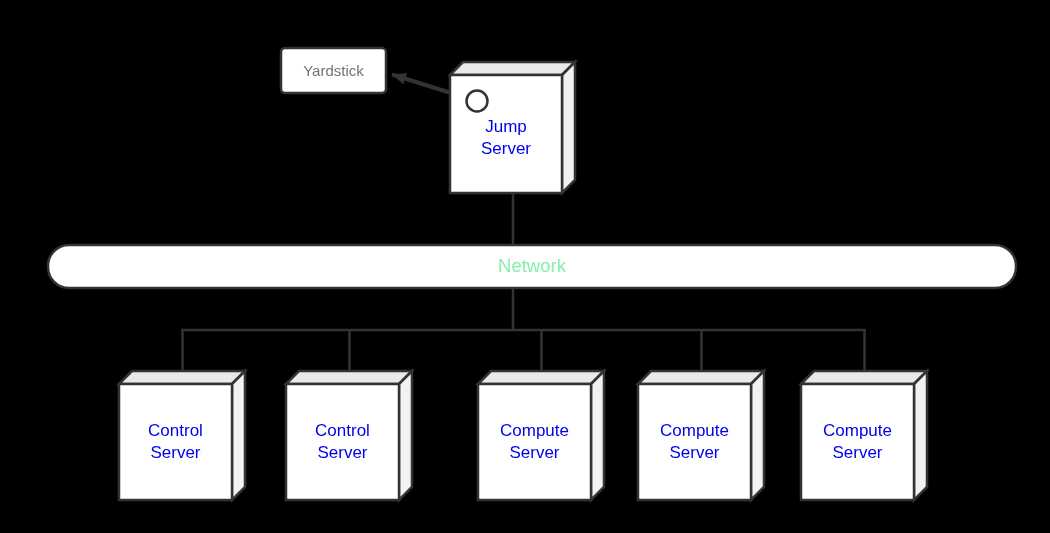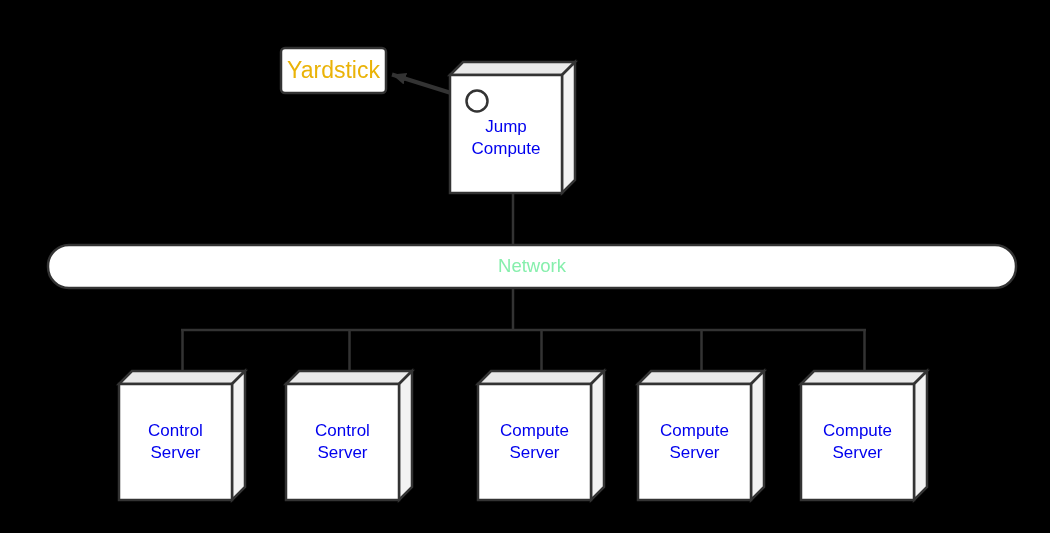--- a/index.html
+++ b/index.html
@@ -25,21 +25,21 @@
     display: flex;
     align-items: center;
     justify-content: center;
     text-align: center;
     pointer-events: none;
     line-height: 1.3;
   }
   .label .wrap2 {
     width: min-content;      
   }
-  .lbl-pink { color: #eab308; font-size: 23px; }
+  .lbl-pink { color: #737373; font-size: 15px; }
   .lbl-blue { color: #0000ee; font-size: 17px; }
   .lbl-dark { color: #86efac; font-size: 18.5px; }
 </style>
 </head>
 <body>
 
 <div class="stage">
 
   <svg class="layer" width="1050" height="533" viewBox="0 0 1050 533">
     <defs>
@@ -100,21 +100,21 @@
     <g>
       <polygon points="801,384 814,371 927,371 914,384" fill="#e9e9e9" stroke="#333333" stroke-width="2.5"></polygon>
       <polygon points="914,384 927,371 927,487 914,500" fill="#f2f2f2" stroke="#333333" stroke-width="2.5"></polygon>
       <rect x="801" y="384" width="113" height="116" fill="#ffffff" stroke="#333333" stroke-width="2.5"></rect>
     </g>
   </svg>
 
   <div class="label lbl-pink" style="left:281px; top:48px; width:105px; height:45px;">Yardstick</div>
 
   <div class="label lbl-blue" style="left:450px; top:83px; width:112px; height:110px;">
-    <span class="wrap2">Jump Compute</span>
+    <span class="wrap2">Jump Server</span>
   </div>
 
   <div class="label lbl-dark" style="left:48px; top:245px; width:968px; height:43px;">Network</div>
 
   <div class="label lbl-blue" style="left:119px; top:384px; width:113px; height:116px;">
     <span class="wrap2">Control Server</span>
   </div>
   <div class="label lbl-blue" style="left:286px; top:384px; width:113px; height:116px;">
     <span class="wrap2">Control Server</span>
   </div>

